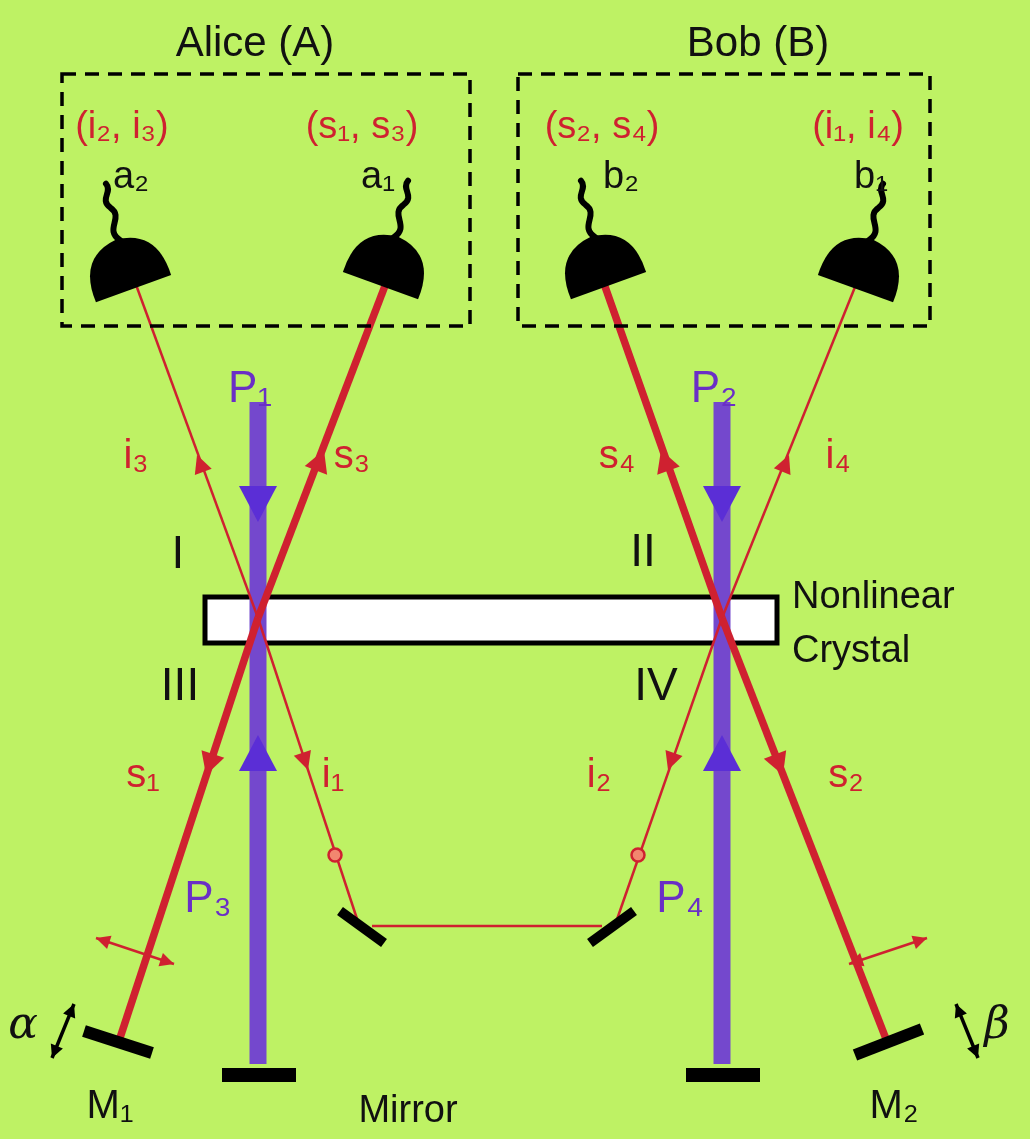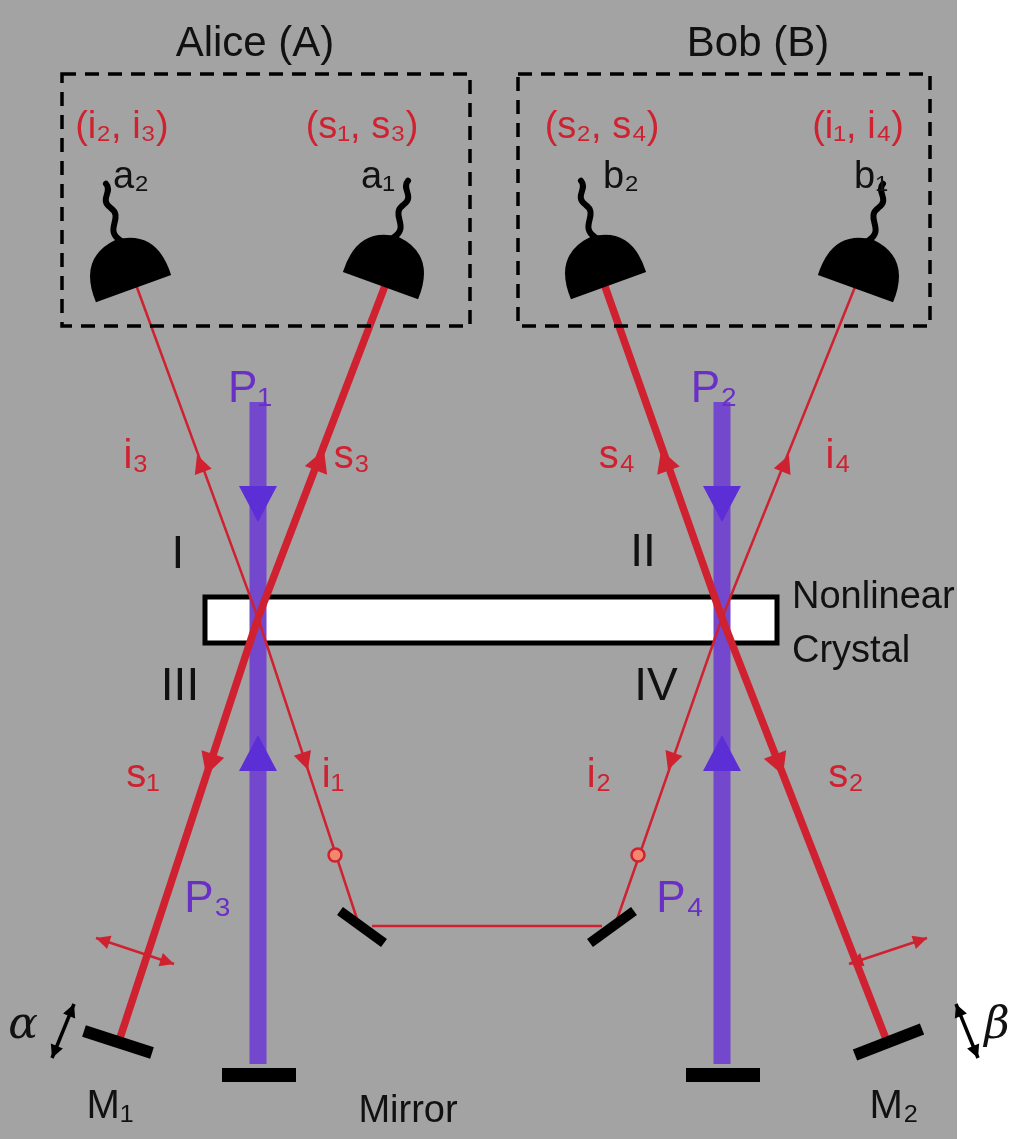--- a/index.html
+++ b/index.html
@@ -1,16 +1,16 @@
 <!DOCTYPE html>
 <html style="--beam_red: #cf2130; --pump_purple: #7448cd; --pump_arrow: #5b2ed6; --label_purple: #6a2fc6;"><head>
 <meta charset="utf-8">
 <style>
   html,body{margin:0;padding:0;background:#fff;}
-  .stage{width:957px;height:1139px;position:relative;background:#a3a3a3;}
+  .stage{width:1030px;height:1139px;position:relative;background:#bef264;}
   svg{display:block;}
   text{font-family:"Liberation Sans","DejaVu Sans",sans-serif;}
   .t-title{font-size:42px;fill:#111;}
   .t-pair{font-size:38px;fill:var(--beam_red);}
   .t-det{font-size:38px;fill:#111;}
   .t-beam{font-size:40px;fill:var(--beam_red);}
   .t-pump{font-size:44px;fill:var(--label_purple);}
   .t-region{font-size:46px;fill:#111;}
   .t-black{font-size:40px;fill:#111;}
   .t-note{font-size:38px;fill:#111;}

